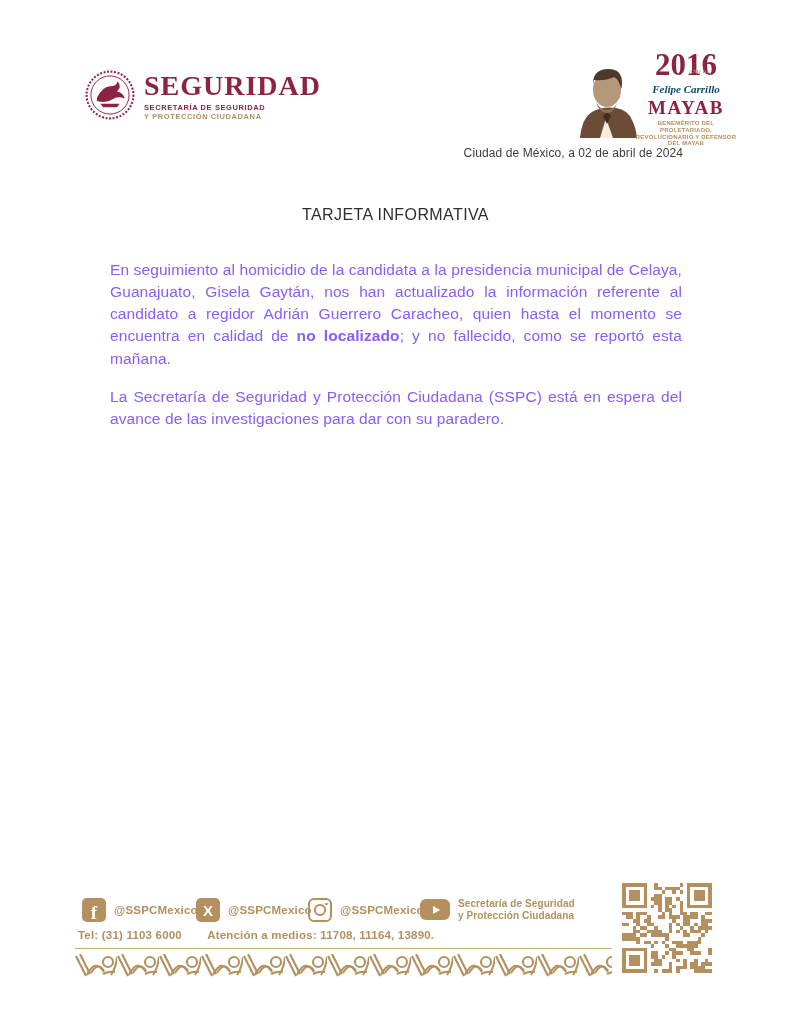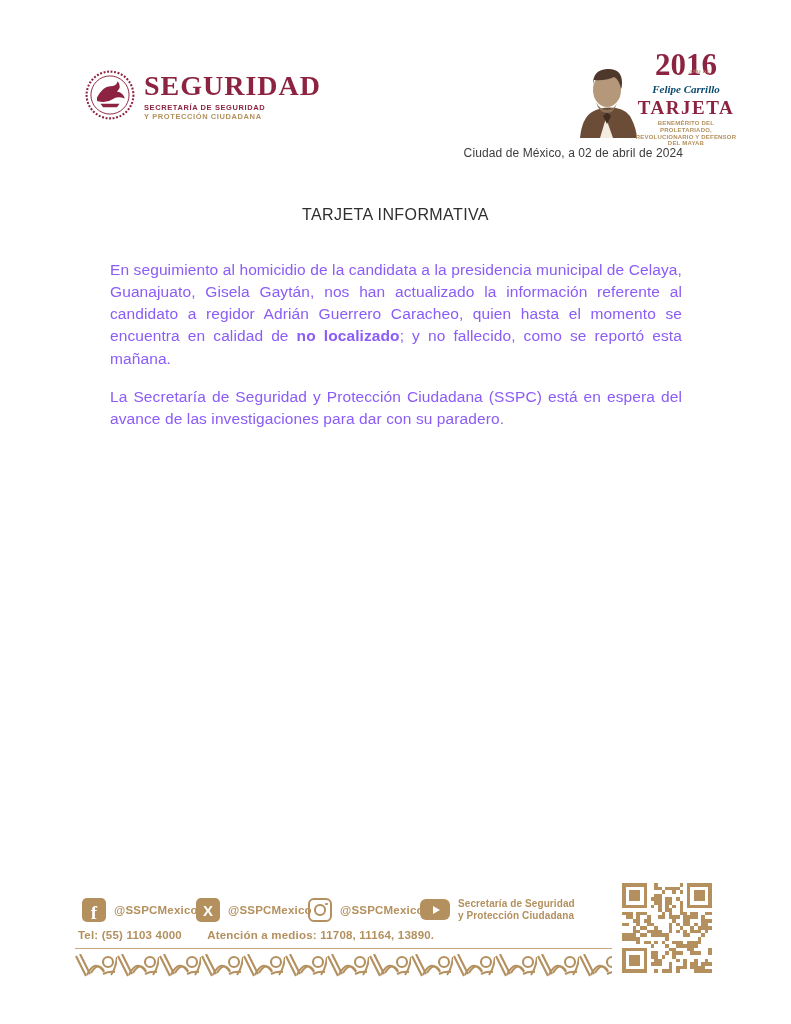--- a/index.html
+++ b/index.html
@@ -117,21 +117,21 @@
       <ellipse cx="47" cy="34" rx="14" ry="17" fill="#b5977a"></ellipse>
       <path d="M33 30 q-1 -16 14 -17 q15 -1 15 14 q0 4 -1 6 q-2 -10 -7 -12 q-9 4 -20 3 q-1 3 -1 6 z" fill="#4e372b"></path>
       <path d="M36 46 q4 8 11 8 q7 0 10 -7 q-3 10 -10 10 q-8 0 -11 -11 z" fill="#8d7257"></path>
     </svg>
     <div id="year-block">
       <div id="year-num">
         <span>2016</span>
         <span id="year-small">AÑO DE</span>
       </div>
       <div id="year-name1">Felipe Carrillo</div>
-      <div id="year-name2">TARJETA</div>
+      <div id="year-name2">MAYAB</div>
       <div id="taglines">
         <div class="tagline">BENEMÉRITO DEL PROLETARIADO,</div>
         <div class="tagline">REVOLUCIONARIO Y DEFENSOR</div>
         <div class="tagline">DEL MAYAB</div>
       </div>
     </div>
   </div>
 
   <div id="dateline">Ciudad de México, a 02 de abril de 2024</div>
 
@@ -164,21 +164,21 @@
     <div class="yt-icon">
         <span class="tri"></span>
       </div>
     <span class="yt-label">
       <span>Secretaría de Seguridad</span><br>
       <span>y Protección Ciudadana</span>
     </span>
   </div>
 
   <div id="tel-row">
-    <span>Tel: (55) 1103 4000</span>
+    <span>Tel: (31) 1103 6000</span>
     <span>Atención a medios: 11708, 11164, 13890.</span>
   </div>
 
   <div id="footer-divider"></div>
 
   <svg id="pattern-strip" viewBox="0 0 537 23" preserveAspectRatio="none">
     <defs>
       <pattern id="greca" width="42" height="23" patternUnits="userSpaceOnUse">
         <g stroke="#b3905e" stroke-width="2.1" fill="none">
           <path d="M1 2 L11 22"></path>

